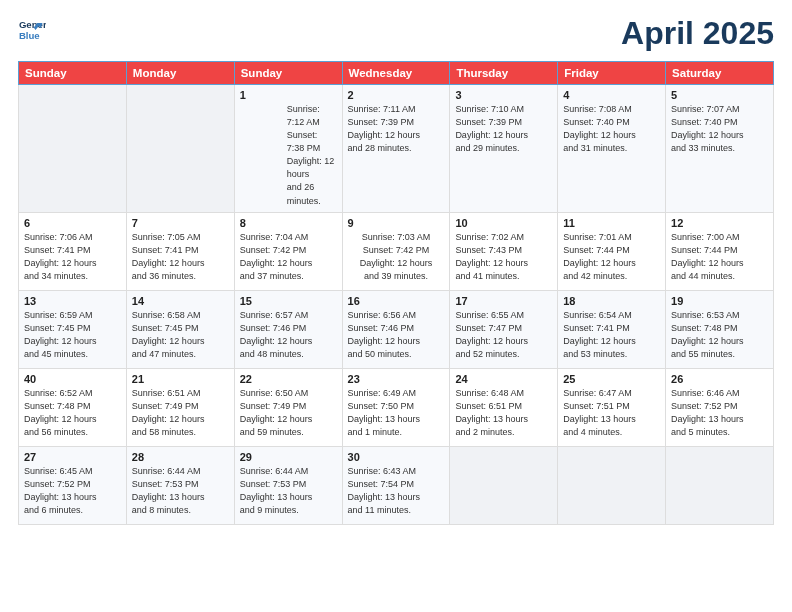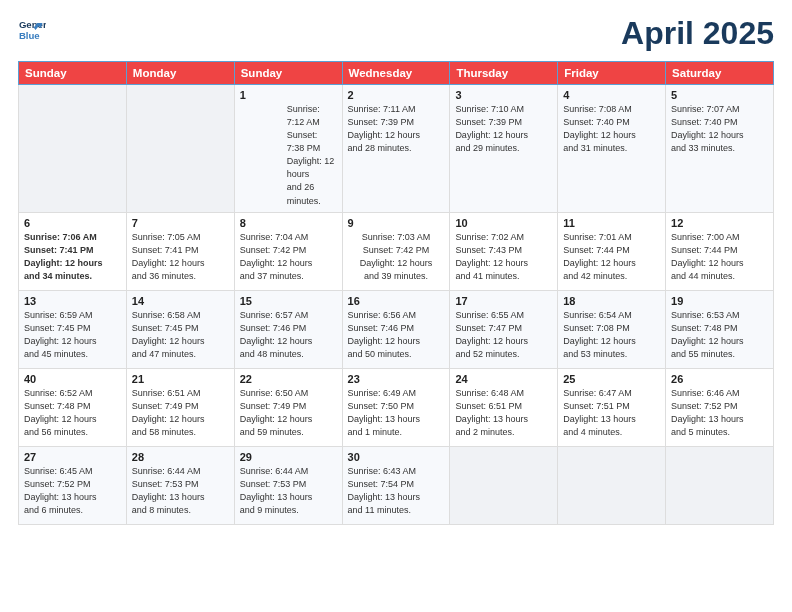--- a/index.html
+++ b/index.html
@@ -155,21 +155,21 @@
             <span class="day-number">5</span>
             <div class="day-info" style="white-space: pre-line;">Sunrise: 7:07 AM
 Sunset: 7:40 PM
 Daylight: 12 hours
 and 33 minutes.</div>
           </td>
         </tr>
         <tr>
           <td>
             <span class="day-number">6</span>
-            <div class="day-info" style="white-space: pre-line; font-weight: bold;">Sunrise: 7:06 AM
+            <div class="day-info" style="white-space: pre-line;">Sunrise: 7:06 AM
 Sunset: 7:41 PM
 Daylight: 12 hours
 and 34 minutes.</div>
           </td>
           <td>
             <span class="day-number">7</span>
             <div class="day-info" style="white-space: pre-line;">Sunrise: 7:05 AM
 Sunset: 7:41 PM
 Daylight: 12 hours
 and 36 minutes.</div>
@@ -242,21 +242,21 @@
           <td>
             <span class="day-number">17</span>
             <div class="day-info" style="white-space: pre-line;">Sunrise: 6:55 AM
 Sunset: 7:47 PM
 Daylight: 12 hours
 and 52 minutes.</div>
           </td>
           <td>
             <span class="day-number">18</span>
             <div class="day-info" style="white-space: pre-line;">Sunrise: 6:54 AM
-Sunset: 7:08 PM
+Sunset: 7:41 PM
 Daylight: 12 hours
 and 53 minutes.</div>
           </td>
           <td>
             <span class="day-number">19</span>
             <div class="day-info" style="white-space: pre-line;">Sunrise: 6:53 AM
 Sunset: 7:48 PM
 Daylight: 12 hours
 and 55 minutes.</div>
           </td>

